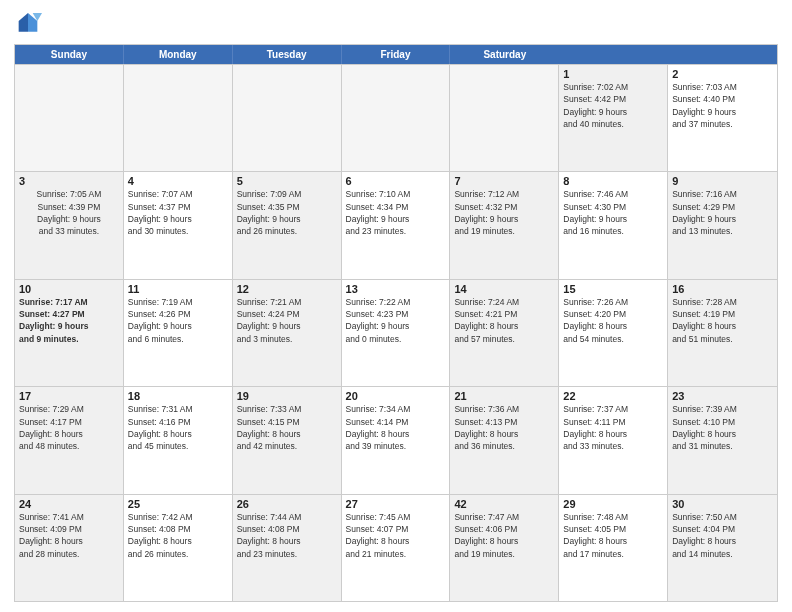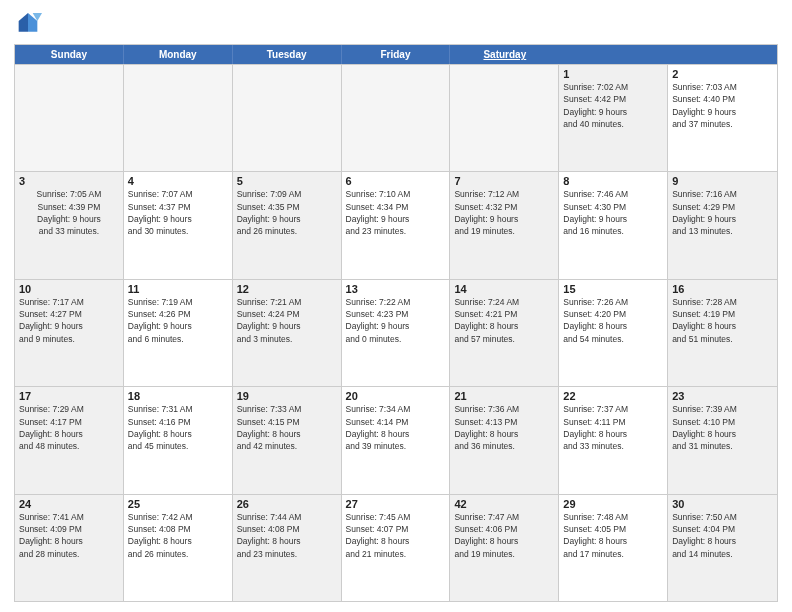--- a/index.html
+++ b/index.html
@@ -66,21 +66,21 @@
       background: #3a6db5;
     }
     .cal-header-cell {
       color: #fff;
       font-size: 10px;
       font-weight: bold;
       text-align: center;
       padding: 4px 2px;
       border-right: 1px solid #5580c0;
     }
-    .cal-header-cell:last-child { border-right: none; text-decoration: underline; }
+    .cal-header-cell:last-child { border-right: none; }
     .cal-body {
       display: flex;
       flex-direction: column;
       flex: 1;
     }
     .cal-row {
       display: grid;
       grid-template-columns: repeat(7, 1fr);
       flex: 1;
       border-top: 1px solid #ccc;
@@ -206,21 +206,21 @@
             <div class="day-num">9</div>
             <div class="day-info" style="white-space: pre-line;">Sunrise: 7:16 AM
 Sunset: 4:29 PM
 Daylight: 9 hours
 and 13 minutes.</div>
           </div>
         </div>
         <div class="cal-row">
           <div class="cal-cell shaded">
             <div class="day-num">10</div>
-            <div class="day-info" style="white-space: pre-line;">Sunrise: 7:17 AM
+            <div class="day-info" style="white-space: pre-line; font-weight: bold;">Sunrise: 7:17 AM
 Sunset: 4:27 PM
 Daylight: 9 hours
 and 9 minutes.</div>
           </div>
           <div class="cal-cell">
             <div class="day-num">11</div>
             <div class="day-info" style="white-space: pre-line;">Sunrise: 7:19 AM
 Sunset: 4:26 PM
 Daylight: 9 hours
 and 6 minutes.</div>

